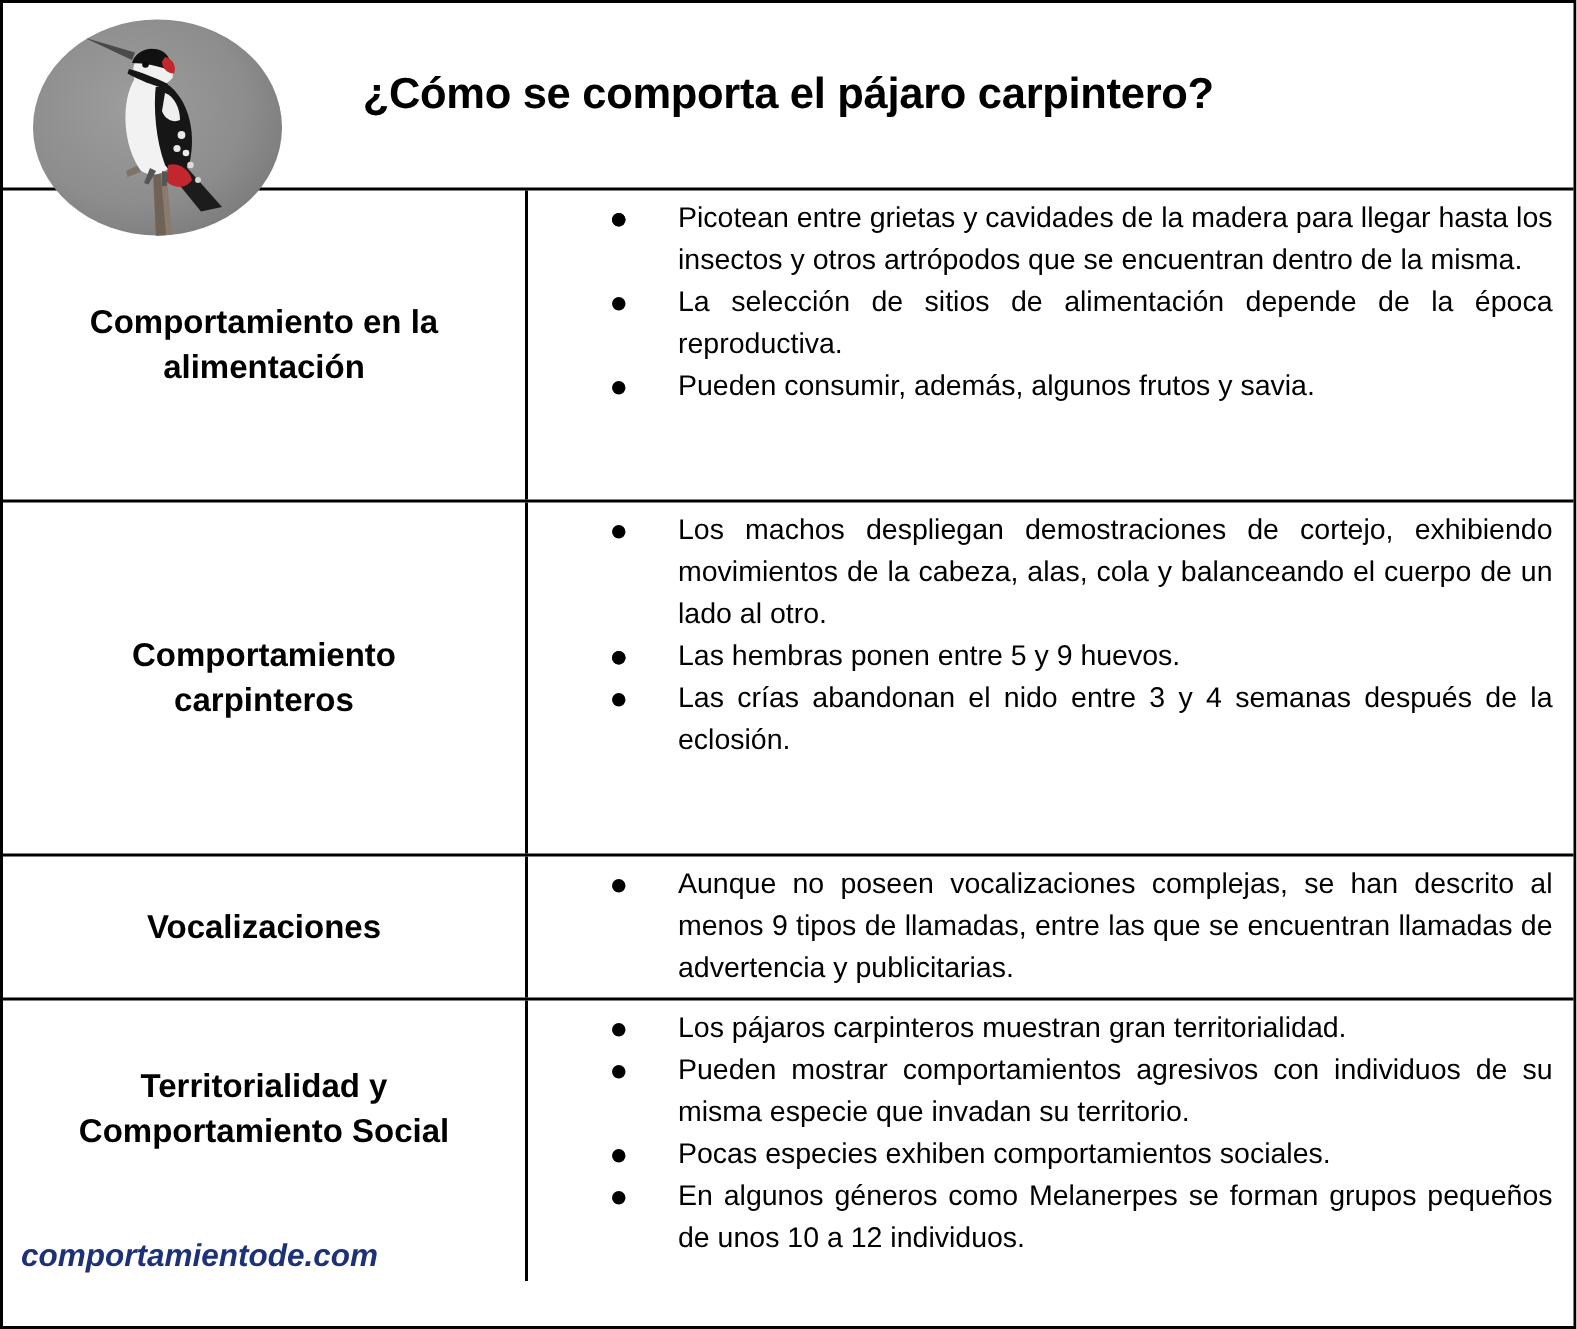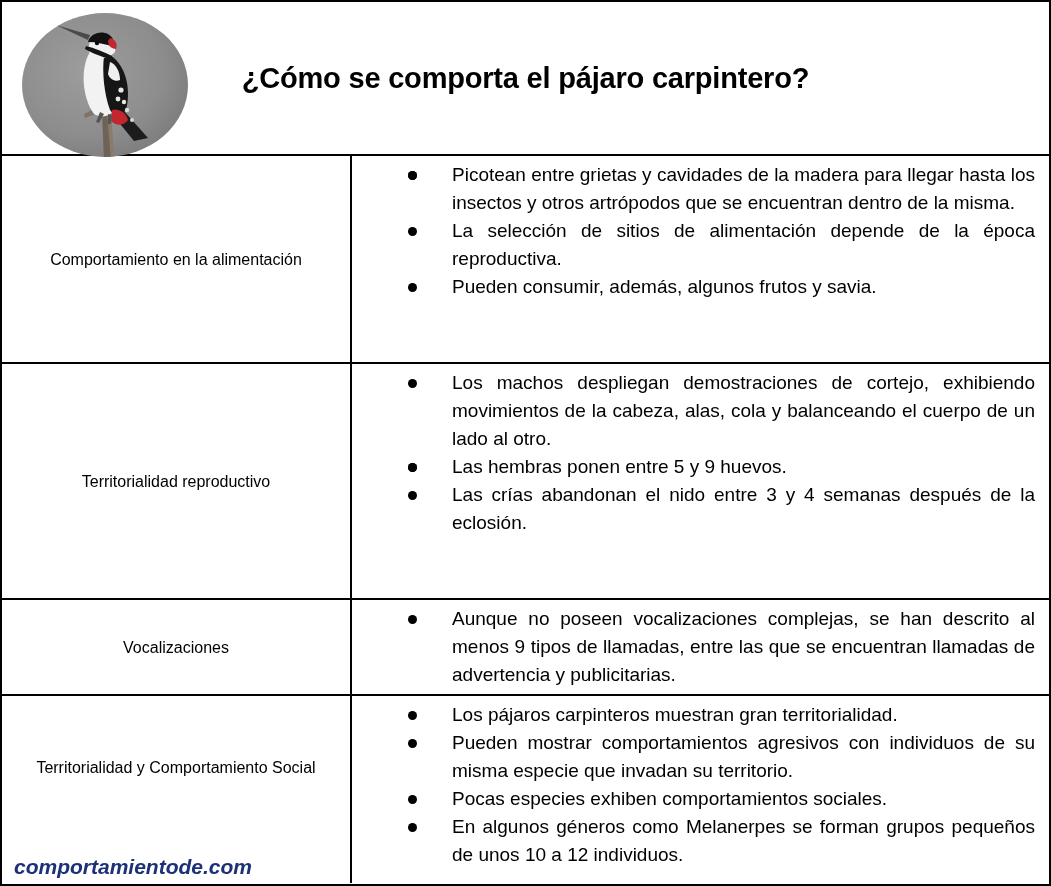--- a/index.html
+++ b/index.html
@@ -15,21 +15,21 @@
     min-height: 886px;
     border: 2px solid #000;
     background: #fff;
     display: flex;
     flex-direction: column;
   }
   
   .header {
     position: relative;
     box-sizing: border-box;
-    height: 154px;
+    height: 125px;
     border-bottom: 2px solid #000;
     display: flex;
     align-items: center;
     justify-content: center;
     flex: none;
   }
   .bird-wrap {
     position: absolute;
     left: 18px;
     top: 8px;
@@ -53,23 +53,23 @@
     box-sizing: border-box;
     border-right: 2px solid #000;
     display: flex;
     align-items: center;
     justify-content: center;
     text-align: center;
     padding: 6px 24px;
     position: relative;
   }
   .row-title {
-    font-weight: normal;
-    font-size: 16px;
-    line-height: 41px;
+    font-weight: bold;
+    font-size: 22px;
+    line-height: 30px;
   }
   .tright {
     box-sizing: border-box;
     padding: 5px 14px 5px 0;
   }
   .bullet {
     position: relative;
     padding-left: 100px;
     font-size: 19px;
     line-height: 28px;
@@ -169,21 +169,21 @@
         </div>
         <div class="tright">
           <div class="bullet"><span class="dot"></span></div>
           <div class="bullet"><span class="dot"></span><span class="seg">Picotean entre grietas y cavidades de la madera para llegar hasta los insectos y otros artrópodos que se encuentran dentro de la misma.</span></div>
           <div class="bullet"><span class="dot"></span><span class="seg">La selección de sitios de alimentación depende de la época reproductiva.</span></div>
           <div class="bullet"><span class="dot"></span><span class="seg">Pueden consumir, además, algunos frutos y savia.</span></div>
         </div>
       </div>
       <div class="trow">
         <div class="tleft">
-          <div class="row-title">Territorialidad reproductivo</div>
+          <div class="row-title">Comportamiento carpinteros</div>
         </div>
         <div class="tright">
           <div class="bullet"><span class="dot"></span><span class="seg">Los machos despliegan demostraciones de cortejo, exhibiendo movimientos de la cabeza, alas, cola y balanceando el cuerpo de un lado al otro.</span></div>
           <div class="bullet"><span class="dot"></span></div>
           <div class="bullet"><span class="dot"></span><span class="seg">Las hembras ponen entre 5 y 9 huevos.</span></div>
           <div class="bullet"><span class="dot"></span><span class="seg">Las crías abandonan el nido entre 3 y 4 semanas después de la eclosión.</span></div>
         </div>
       </div>
       <div class="trow">
         <div class="tleft">

